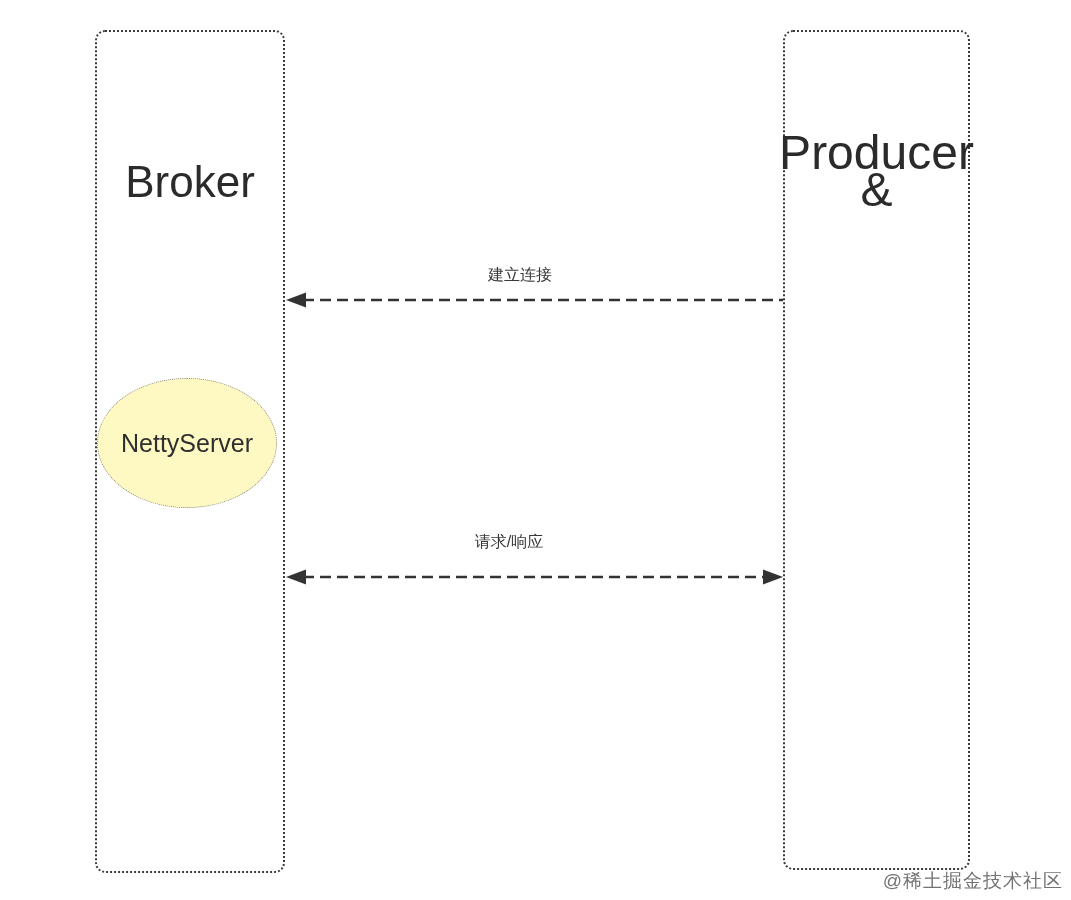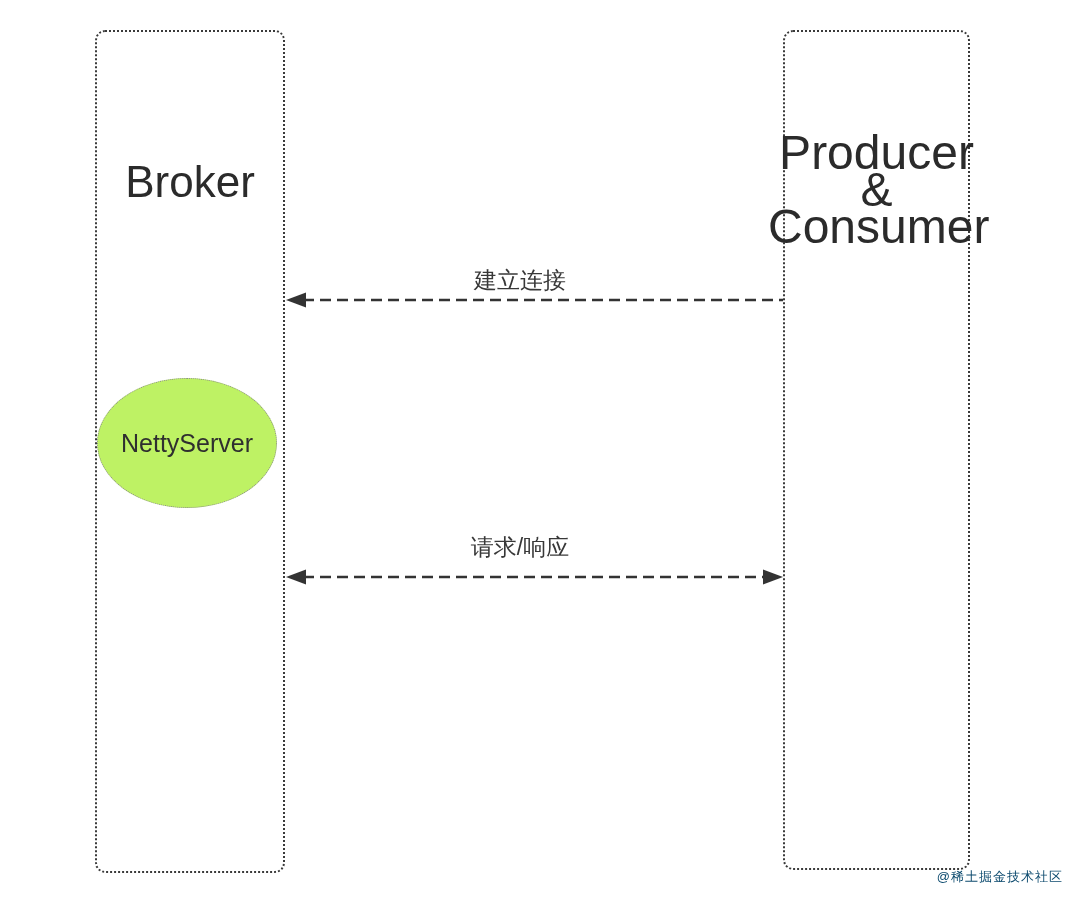--- a/index.html
+++ b/index.html
@@ -63,21 +63,21 @@
     font-size: 48px;
     line-height: 37px;
   }
   .pc-label .line {
     display: block;
   }
   .ellipse {
     position: absolute;
     border: 1.5px dotted #8a8a8a;
     border-radius: 50%;
-    background: #bef264;
+    background: #fef9c3;
     box-sizing: border-box;
     display: flex;
     align-items: center;
     justify-content: center;
   }
   .ellipse.server {
     left: 97px;
     top: 378px;
     width: 180px;
     height: 130px;
@@ -89,40 +89,40 @@
     height: 136px;
   }
   .ellipse-text {
     font-size: 25px;
     color: #2f2f2f;
     white-space: nowrap;
   }
   .arrow-label {
     position: absolute;
     text-align: center;
-    font-size: 23px;
+    font-size: 16px;
     color: #383838;
     white-space: nowrap;
   }
   .arrow-label.connect {
     left: 420px;
     top: 265px;
     width: 200px;
   }
   .arrow-label.reqres {
-    left: 420px;
+    left: 409px;
     top: 532px;
     width: 200px;
   }
   .watermark {
     position: absolute;
     right: 8px;
     top: 868px;
-    font-size: 13px;
-    color: #0c4a6e;
+    font-size: 19px;
+    color: #737373;
     letter-spacing: 1px;
     white-space: nowrap;
   }
 </style>
 </head>
 <body>
 
 <div class="canvas">
 
   <svg class="overlay" viewBox="0 0 1071 900" aria-hidden="true">
@@ -139,21 +139,20 @@
     </g>
   </svg>
 
   <div class="box left"></div>
   <div class="box-label broker-label">Broker</div>
 
   <div class="box right"></div>
   <div class="box-label pc-label">
     <span class="line">Producer</span>
     <span class="line">&amp;</span>
-    <span class="line">Consumer</span>
   </div>
 
   <div class="ellipse server">
     <span class="ellipse-text">NettyServer</span>
   </div>
 
 
   <div class="arrow-label connect">建立连接</div>
   <div class="arrow-label reqres">请求/响应</div>
 

